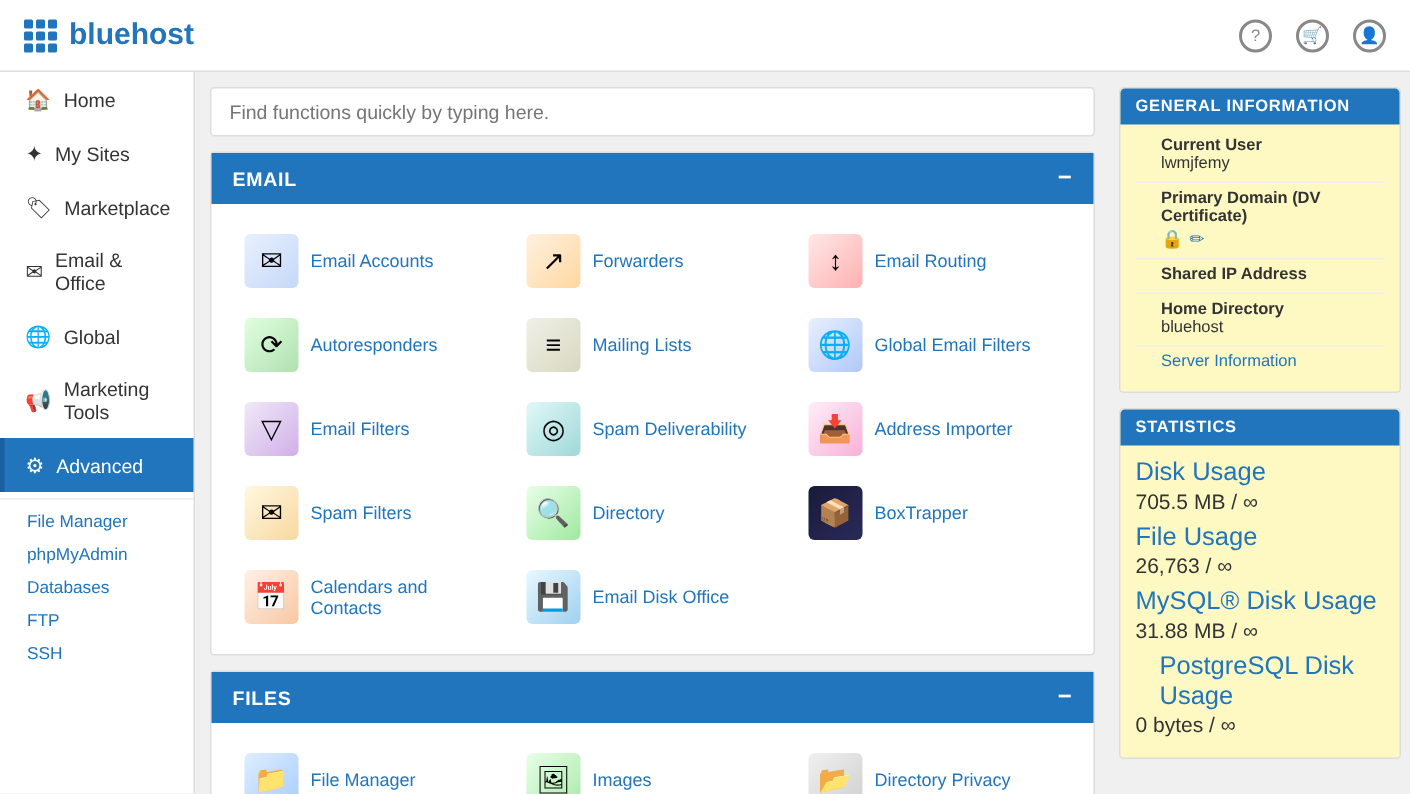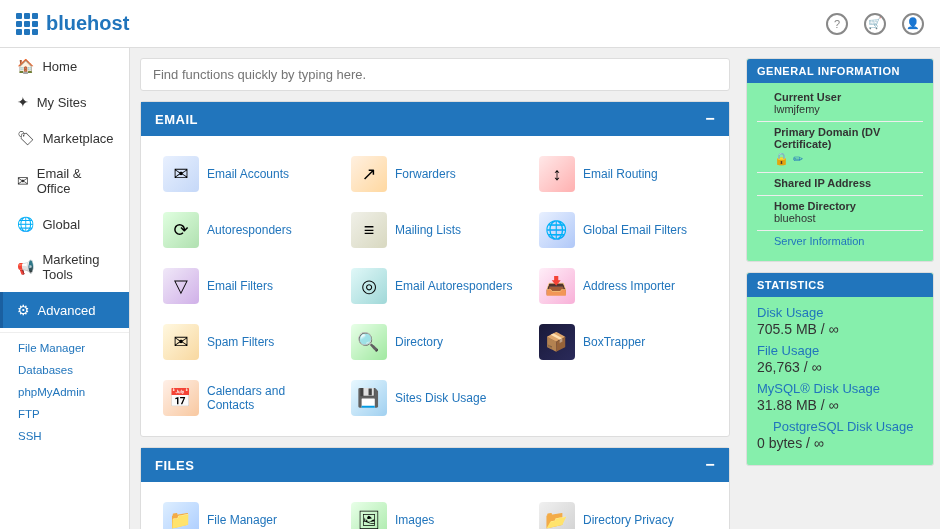--- a/index.html
+++ b/index.html
@@ -145,39 +145,39 @@
     .right-panel {
       width: 200px;
       flex-shrink: 0;
       display: flex;
       flex-direction: column;
       gap: 0;
       padding: 10px 6px;
       overflow-y: auto;
       background: #f0f0f0;
     }
-    .info-box { background: #86efac; border: 1px solid #ddd; border-radius: 3px; margin-bottom: 10px; }
+    .info-box { background: #fef9c3; border: 1px solid #ddd; border-radius: 3px; margin-bottom: 10px; }
     .info-box-header {
       background: #2175bc;
       color: #fff;
       padding: 6px 10px;
       font-size: 11px;
       font-weight: bold;
       letter-spacing: 0.5px;
       border-radius: 3px 3px 0 0;
     }
     .info-box-body { padding: 8px 10px; }
     .info-row { margin-bottom: 6px; margin-left: 17px; }
     .info-label { font-weight: bold; font-size: 11px; color: #333; }
     .info-value { font-size: 11px; color: #333; }
     .info-link { color: #2175bc; font-size: 11px; }
     .info-divider { border: none; border-top: 1px solid #eee; margin: 4px 0; }
 
     .stat-row { margin-bottom: 6px; }
-    .stat-label { color: #2175bc; font-size: 13px; margin-bottom: 1px; }
+    .stat-label { color: #2175bc; font-size: 17px; margin-bottom: 1px; }
     .stat-value { font-size: 14px; color: #333; }
   </style>
 </head>
 <body>
 
 <div class="top-header">
   <div class="logo-area">
     <div class="logo-grid">
       <span></span>
         <span></span>
@@ -224,22 +224,22 @@
     <div class="sidebar-item">
       <span class="sidebar-icon">📢</span>
       <span>Marketing Tools</span>
     </div>
     <div class="sidebar-item active">
       <span class="sidebar-icon">⚙</span>
       <span>Advanced</span>
     </div>
     <hr class="sidebar-divider">
     <div class="sidebar-sub-item">File Manager</div>
+    <div class="sidebar-sub-item">phpMyAdmin</div>
     <div class="sidebar-sub-item">Databases</div>
-    <div class="sidebar-sub-item">phpMyAdmin</div>
     <div class="sidebar-sub-item">FTP</div>
     <div class="sidebar-sub-item">SSH</div>
   </div>
 
   <div class="content-area">
     <input class="search-bar" type="text" placeholder="Find functions quickly by typing here." style="">
 
     
     <div class="section">
       <div class="section-header">
@@ -271,21 +271,21 @@
             <div class="grid-item">
       <div class="grid-item-icon icon-global">🌐</div>
       <span class="grid-item-label">Global Email Filters</span>
     </div>
             <div class="grid-item">
       <div class="grid-item-icon icon-filter">▽</div>
       <span class="grid-item-label">Email Filters</span>
     </div>
             <div class="grid-item">
       <div class="grid-item-icon icon-deliver">◎</div>
-      <span class="grid-item-label">Email Autoresponders</span>
+      <span class="grid-item-label">Spam Deliverability</span>
     </div>
             <div class="grid-item">
       <div class="grid-item-icon icon-import">📥</div>
       <span class="grid-item-label">Address Importer</span>
     </div>
             <div class="grid-item">
       <div class="grid-item-icon icon-spam">✉</div>
       <span class="grid-item-label">Spam Filters</span>
     </div>
             <div class="grid-item">
@@ -295,21 +295,21 @@
             <div class="grid-item">
       <div class="grid-item-icon icon-boxtrap">📦</div>
       <span class="grid-item-label">BoxTrapper</span>
     </div>
             <div class="grid-item">
       <div class="grid-item-icon icon-calendar">📅</div>
       <span class="grid-item-label">Calendars and Contacts</span>
     </div>
             <div class="grid-item">
       <div class="grid-item-icon icon-diskusage">💾</div>
-      <span class="grid-item-label">Sites Disk Usage</span>
+      <span class="grid-item-label">Email Disk Office</span>
     </div>
           </div>
       </div>
     </div>
 
     
     <div class="section">
       <div class="section-header">
         <span>FILES</span>
         <span class="minus">−</span>

